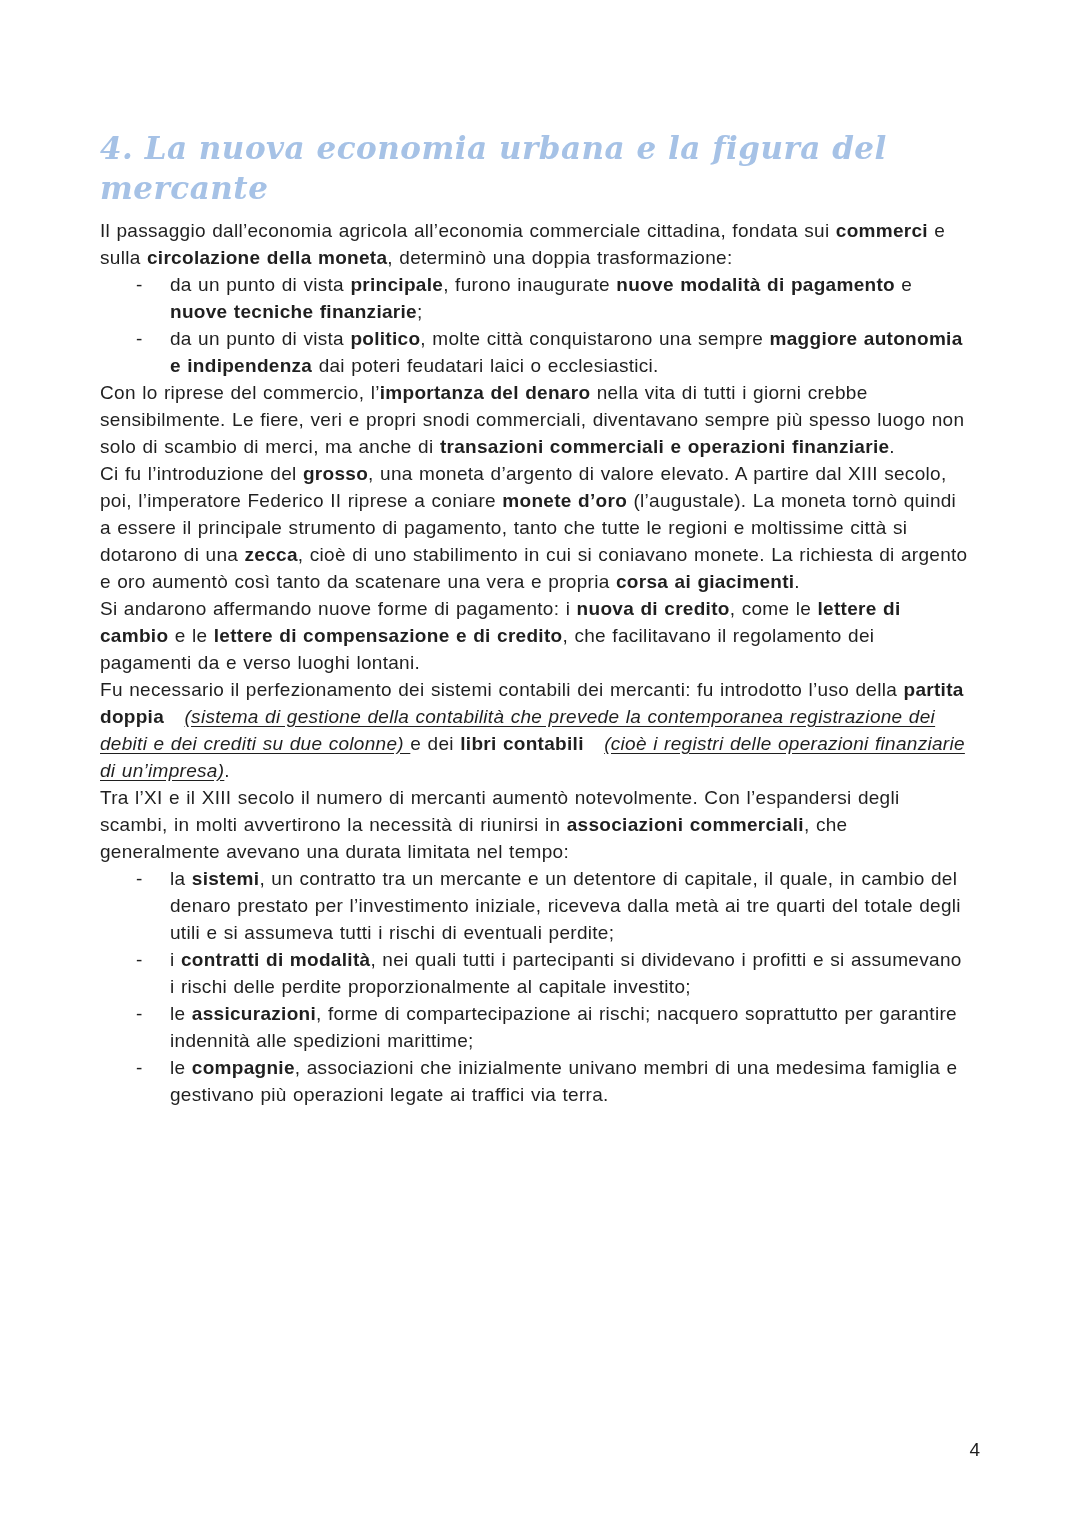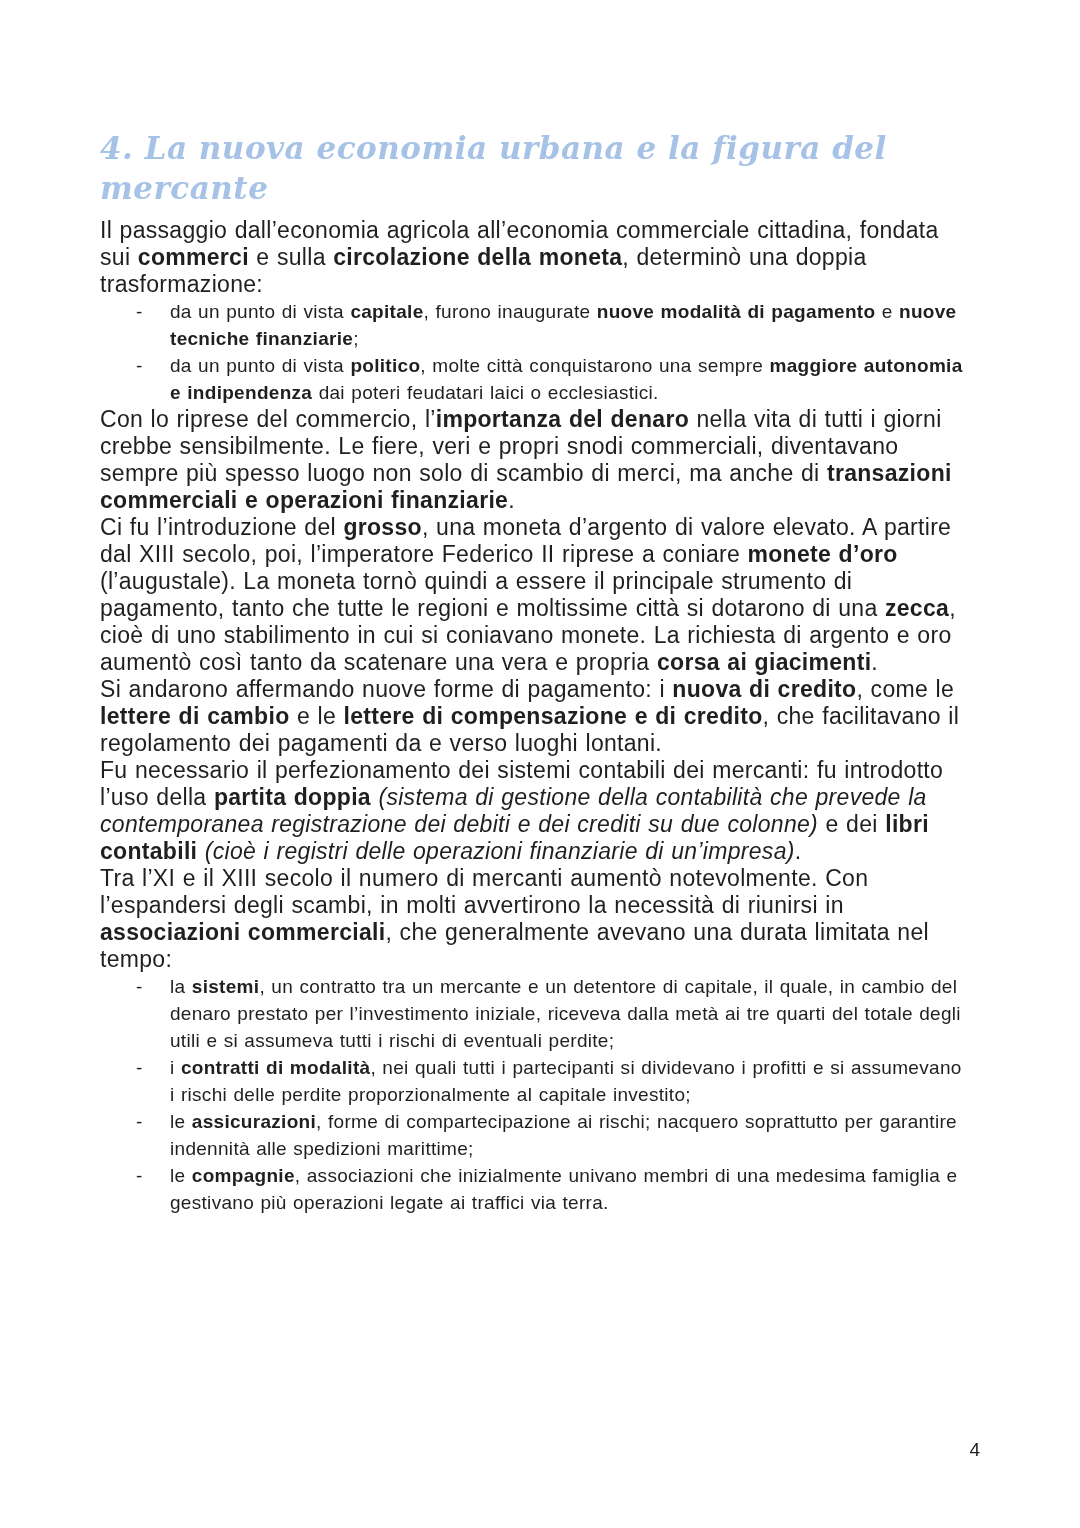--- a/index.html
+++ b/index.html
@@ -35,21 +35,21 @@
     line-height: 40px;
     margin: 0 0 9px 0;
   }
   .h2 {
     font-size: 28px;
     line-height: 36px;
     margin: 15px 0 10px 0;
   }
   p.para {
     margin: 0;
-    font-size: 23px;
+    font-size: 19px;
     line-height: 27px;
     letter-spacing: 0.3px;
     word-spacing: 0.8px;
   }
   ul.dash-list {
     list-style: none;
     margin: 0;
     padding: 0;
   }
   ul.dash-list li {
@@ -61,40 +61,40 @@
     letter-spacing: 0.3px;
     word-spacing: 0.8px;
   }
   ul.dash-list li .marker {
     position: absolute;
     left: 36px;
     top: 0;
   }
   .b { font-weight: 700; }
   .i { font-style: italic; }
-  .u { text-underline-offset: 3px; }
+  .u { text-decoration: underline; text-underline-offset: 3px; margin-left: 14px; }
   .page-number {
     position: absolute;
     top: 1436px;
     right: 100px;
     font-size: 19px;
     line-height: 27px;
     color: var(--body-color, #1f1f1f);
   }
 </style>
 </head>
 <body>
 
 <div class="page">
   <main class="content">
       <section>
         <div class="h1">4. La nuova economia urbana e la figura del mercante</div>
         <p class="para"><span>Il passaggio dall’economia agricola all’economia commerciale cittadina, fondata sui </span><span class="b">commerci</span><span> e sulla </span><span class="b">circolazione della moneta</span><span>, determinò una doppia trasformazione:</span></p>
         <ul class="dash-list">
-          <li><span class="marker">-</span><span>da un punto di vista </span><span class="b">capitale</span><span>, furono inaugurate </span><span class="b">nuove modalità di pagamento</span><span> e </span><span class="b">nuove tecniche finanziarie</span><span>;</span></li>
+          <li><span class="marker">-</span><span>da un punto di vista </span><span class="b">principale</span><span>, furono inaugurate </span><span class="b">nuove modalità di pagamento</span><span> e </span><span class="b">nuove tecniche finanziarie</span><span>;</span></li>
           <li><span class="marker">-</span><span>da un punto di vista </span><span class="b">politico</span><span>, molte città conquistarono una sempre </span><span class="b">maggiore autonomia e indipendenza</span><span> dai poteri feudatari laici o ecclesiastici.</span></li>
         </ul>
       </section>
       <section>
         <p class="para"><span>Con lo riprese del commercio, l’</span><span class="b">importanza del denaro</span><span> nella vita di tutti i giorni crebbe sensibilmente. Le fiere, veri e propri snodi commerciali, diventavano sempre più spesso luogo non solo di scambio di merci, ma anche di </span><span class="b">transazioni commerciali e operazioni finanziarie</span><span>.</span></p>
         <p class="para"><span>Ci fu l’introduzione del </span><span class="b">grosso</span><span>, una moneta d’argento di valore elevato. A partire dal XIII secolo, poi, l’imperatore Federico II riprese a coniare </span><span class="b">monete d’oro</span><span> (l’augustale). La moneta tornò quindi a essere il principale strumento di pagamento, tanto che tutte le regioni e moltissime città si dotarono di una </span><span class="b">zecca</span><span>, cioè di uno stabilimento in cui si coniavano monete. La richiesta di argento e oro aumentò così tanto da scatenare una vera e propria </span><span class="b">corsa ai giacimenti</span><span>.</span></p>
       </section>
       <section>
         <p class="para"><span>Si andarono affermando nuove forme di pagamento: i </span><span class="b">nuova di credito</span><span>, come le </span><span class="b">lettere di cambio</span><span> e le </span><span class="b">lettere di compensazione e di credito</span><span>, che facilitavano il regolamento dei pagamenti da e verso luoghi lontani.</span></p>
         <p class="para"><span>Fu necessario il perfezionamento dei sistemi contabili dei mercanti: fu introdotto l’uso della </span><span class="b">partita doppia</span><span> </span><span class="i u">(sistema di gestione della contabilità che prevede la contemporanea registrazione dei debiti e dei crediti su due colonne) </span><span>e dei </span><span class="b">libri contabili</span><span> </span><span class="i u">(cioè i registri delle operazioni finanziarie di un’impresa)</span><span>.</span></p>

